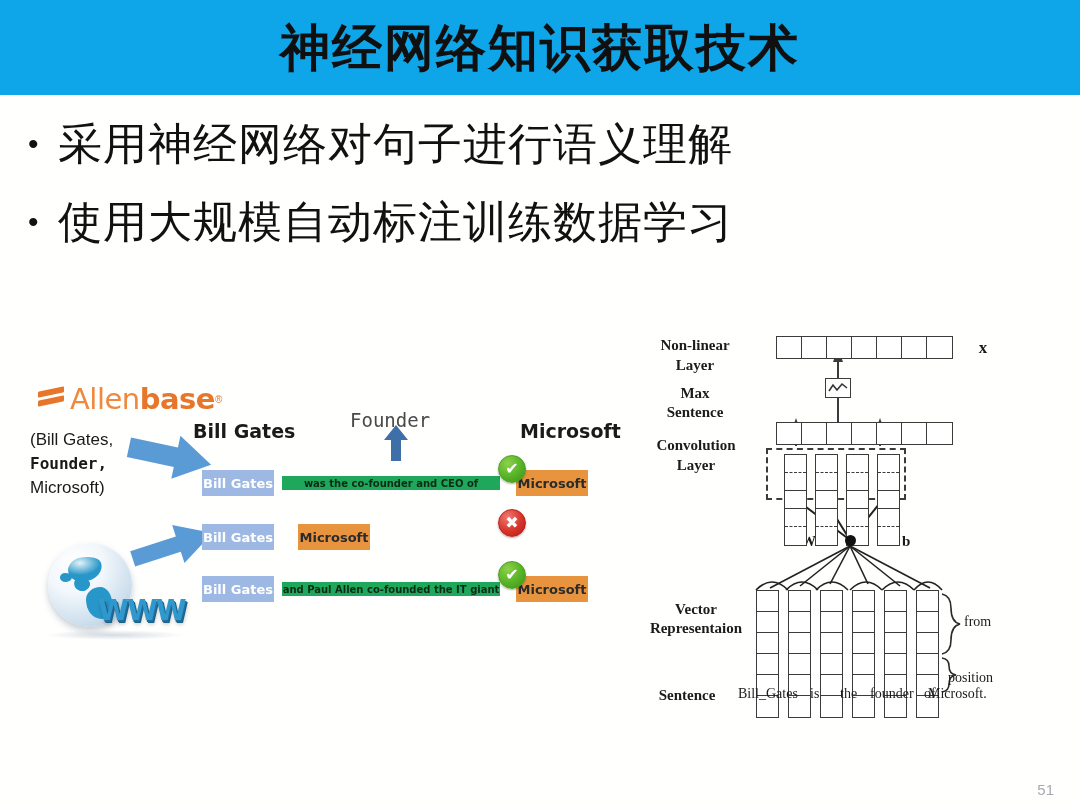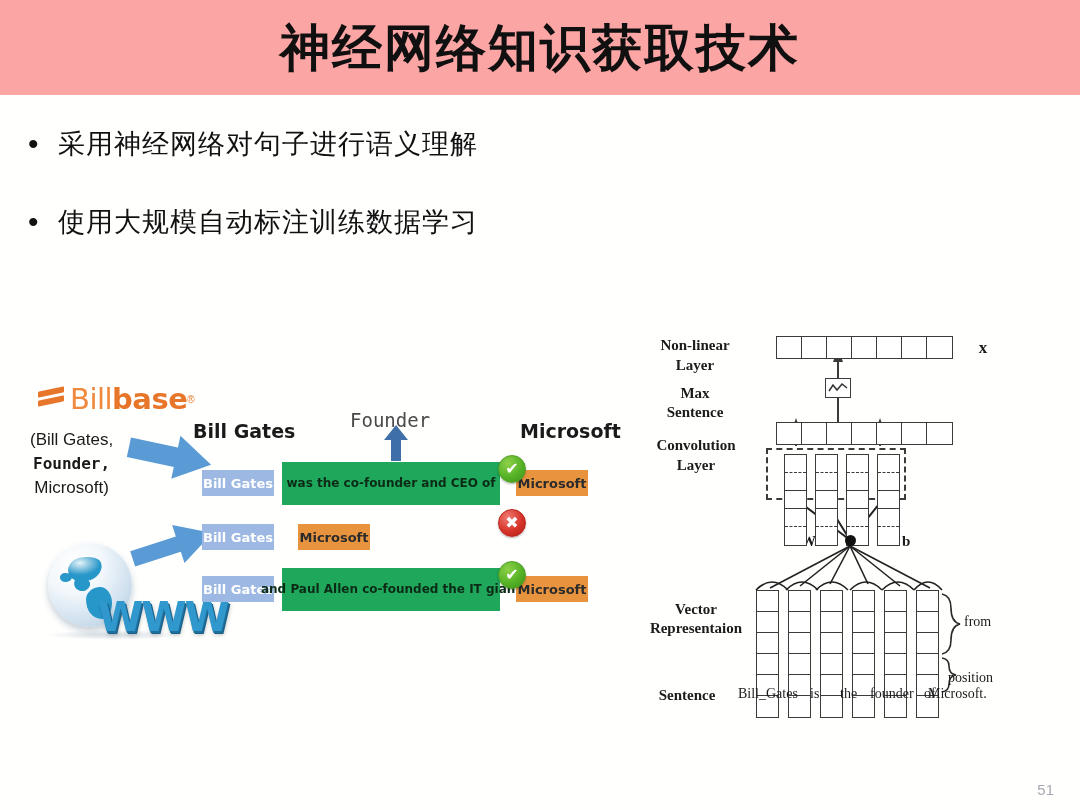--- a/index.html
+++ b/index.html
@@ -20,21 +20,21 @@
     height: 810px;
     background: #fffffe;
     overflow: hidden;
   }
 
   
   .title-bar {
     position: absolute;
     left: 0; top: 0;
     width: 1080px; height: 95px;
-    background: #fca5a5;
+    background: #0ea5e9;
     display: flex;
     align-items: center;
     justify-content: center;
   }
   .title-text {
     font-family: "DejaVu Sans", "Liberation Sans", sans-serif;
     font-size: 50px;
     font-weight: 700;
     color: #101010;
     letter-spacing: 2px;
@@ -58,21 +58,21 @@
     flex: 0 0 34px;
     font-size: 30px;
     line-height: 52px;
     color: #111;
     text-align: left;
     padding-left: 4px;
     box-sizing: border-box;
   }
   .bullet-text {
     font-family: "DejaVu Sans", "Liberation Sans", sans-serif;
-    font-size: 27px;
+    font-size: 44px;
     line-height: 52px;
     color: #111;
     letter-spacing: 1px;
     white-space: nowrap;
   }
 
   
   .left-fig {
     position: absolute;
     left: 18px; top: 320px;
@@ -121,21 +121,20 @@
     vertical-align: super;
   }
   
   .triple {
     position: absolute;
     left: 12px; top: 108px;
     font-family: "Liberation Sans", sans-serif;
     font-size: 17px;
     line-height: 24px;
     color: #1a1a1a;
-    text-align: center;
   }
   .triple .mono {
     font-family: "DejaVu Sans Mono", "Liberation Mono", monospace;
     font-weight: 700;
     font-size: 16px;
   }
   
   .globe-wrap {
     position: absolute;
     left: 24px; top: 215px;
@@ -164,21 +163,21 @@
     position: absolute;
     left: 12px; top: 8px;
     width: 40px; height: 24px;
     border-radius: 50%;
     background: radial-gradient(ellipse at center, rgba(255,255,255,0.88), rgba(255,255,255,0) 72%);
   }
   .www {
     position: absolute;
     left: 56px; top: 62px;
     font-family: "DejaVu Sans", sans-serif;
-    font-size: 41px;
+    font-size: 28px;
     font-weight: 700;
     color: #3098cd;
     letter-spacing: -2px;
     line-height: 1;
     text-shadow: 1px 2px 0 #1f6f9c, 2px 3px 0 #1b6189, 2px 4px 4px rgba(0,0,0,0.25);
   }
   .globe-shadow {
     position: absolute;
     left: 2px; top: 95px;
     width: 140px; height: 10px;
@@ -236,28 +235,28 @@
     width: 72px;
     background: #9db8e2;
     color: #ffffff;
   }
   .ent-obj {
     width: 72px;
     background: #e8943f;
     color: #2b2b2b;
   }
   .ctx-box {
-    height: 43px;
+    height: 14px;
     display: flex;
     align-items: center;
     justify-content: center;
     background: #1fa75b;
     color: #0c2b16;
     font-family: "DejaVu Sans", "Liberation Sans", sans-serif;
-    font-size: 12px;
+    font-size: 10px;
     font-weight: 700;
     white-space: nowrap;
     box-sizing: border-box;
     padding: 0 6px;
   }
   .badge {
     position: absolute;
     width: 26px; height: 26px;
     border-radius: 50%;
     display: flex;
@@ -412,21 +411,21 @@
     </div>
   </div>
 
   <div class="left-fig">
 
     <div class="freebase">
       <div class="fb-mark">
         <span class="b1"></span>
           <span class="b2"></span>
       </div>
-      <span class="fb-free">Bill</span>
+      <span class="fb-free">Allen</span>
         <span class="fb-base">base</span>
         <span class="fb-tm">®</span>
     </div>
 
     <div class="triple">
       <div>(Bill Gates,</div>
       <div class="mono">Founder,</div>
       <div>Microsoft)</div>
     </div>
 

